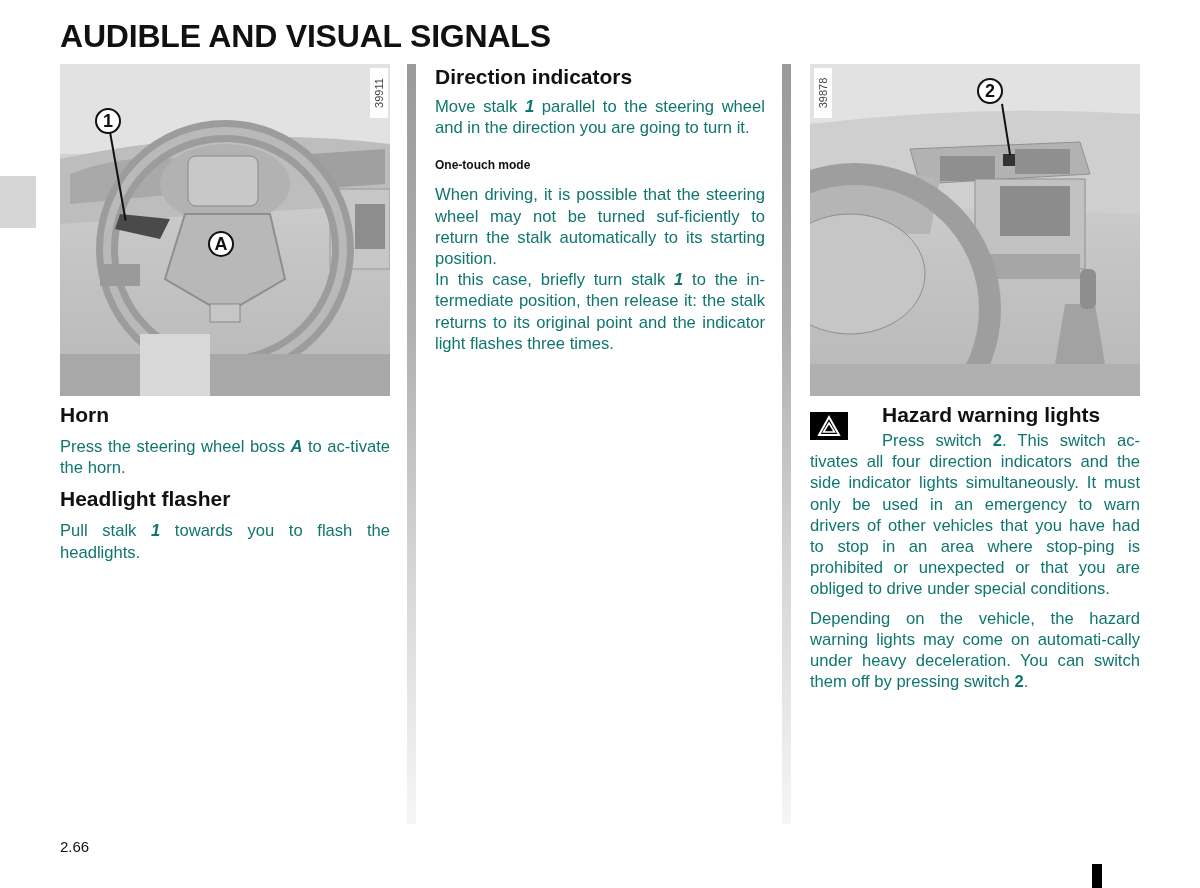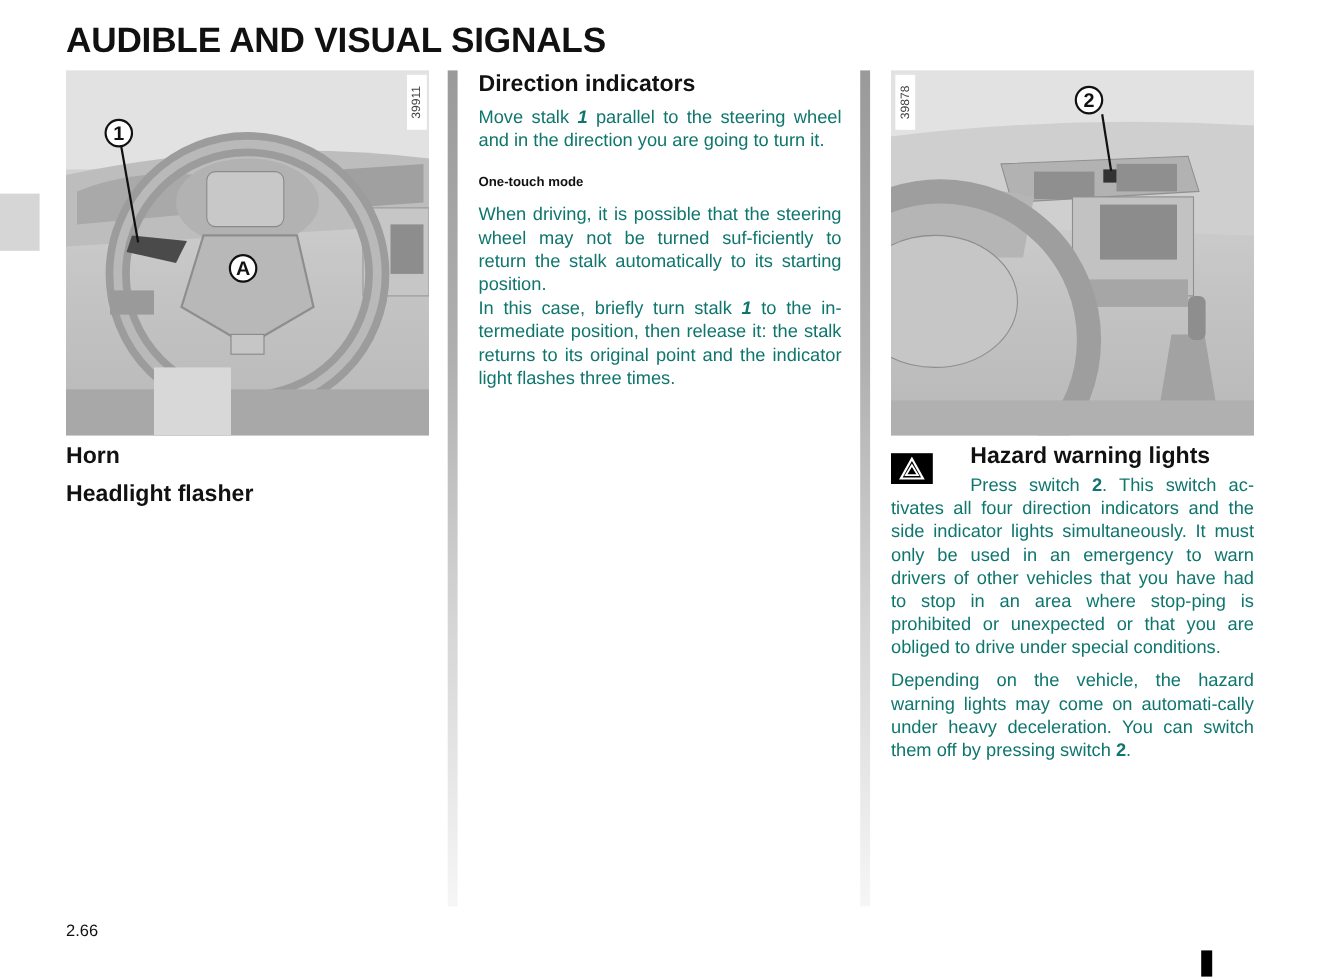--- a/index.html
+++ b/index.html
@@ -87,24 +87,26 @@
     <div class="fig-code" style="left:310px;">
       <span>39911</span>
     </div>
     <div class="callout-line" style="left:49px; top:68px; height:90px; transform:rotate(-10deg);"></div>
     <div class="callout" style="left:35px; top:44px;">1</div>
     <div class="callout" style="left:148px; top:167px;">A</div>
   </div>
 
   <div style="margin-top:6px;">
     <h2>Horn</h2>
+    <p style="margin-top:8px;"><span>Press the steering wheel boss </span><b class="refi">A</b><span> to ac-tivate the horn.</span></p>
   </div>
 
   <div style="margin-top:8px;">
     <h2>Headlight flasher</h2>
+    <p style="margin-top:8px;"><span>Pull stalk </span><b class="refi">1</b><span> towards you to flash the headlights.</span></p>
   </div>
 </div>
 
 <div class="col col-mid">
   <h2>Direction indicators</h2>
   <p style="margin-top:6px;"><span>Move stalk </span><b class="refi">1</b><span> parallel to the steering wheel and in the direction you are going to turn it.</span></p>
 
   <h3 style="margin-top:17px;">One-touch mode</h3>
   <p style="margin-top:9px;">When driving, it is possible that the steering wheel may not be turned suf-ficiently to return the stalk automatically to its starting position.</p>
   <p><span>In this case, briefly turn stalk </span><b class="refi">1</b><span> to the in-termediate position, then release it: the stalk returns to its original point and the indicator light flashes three times.</span></p>

